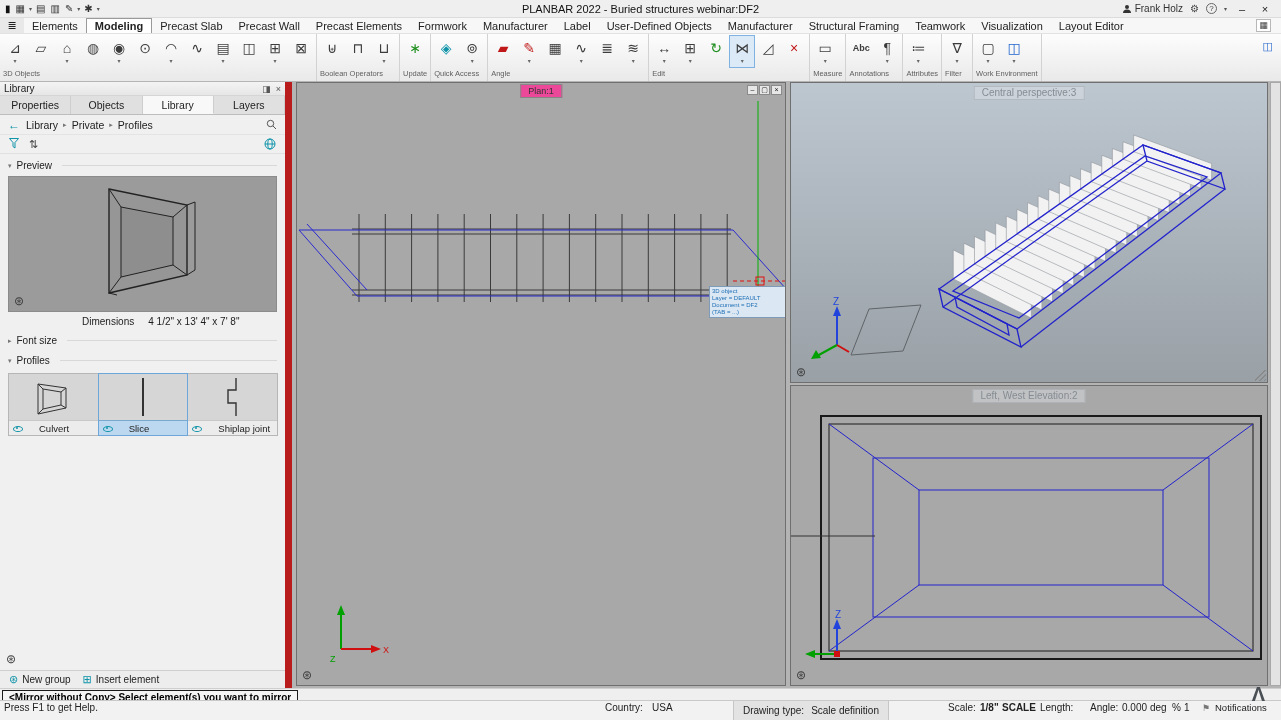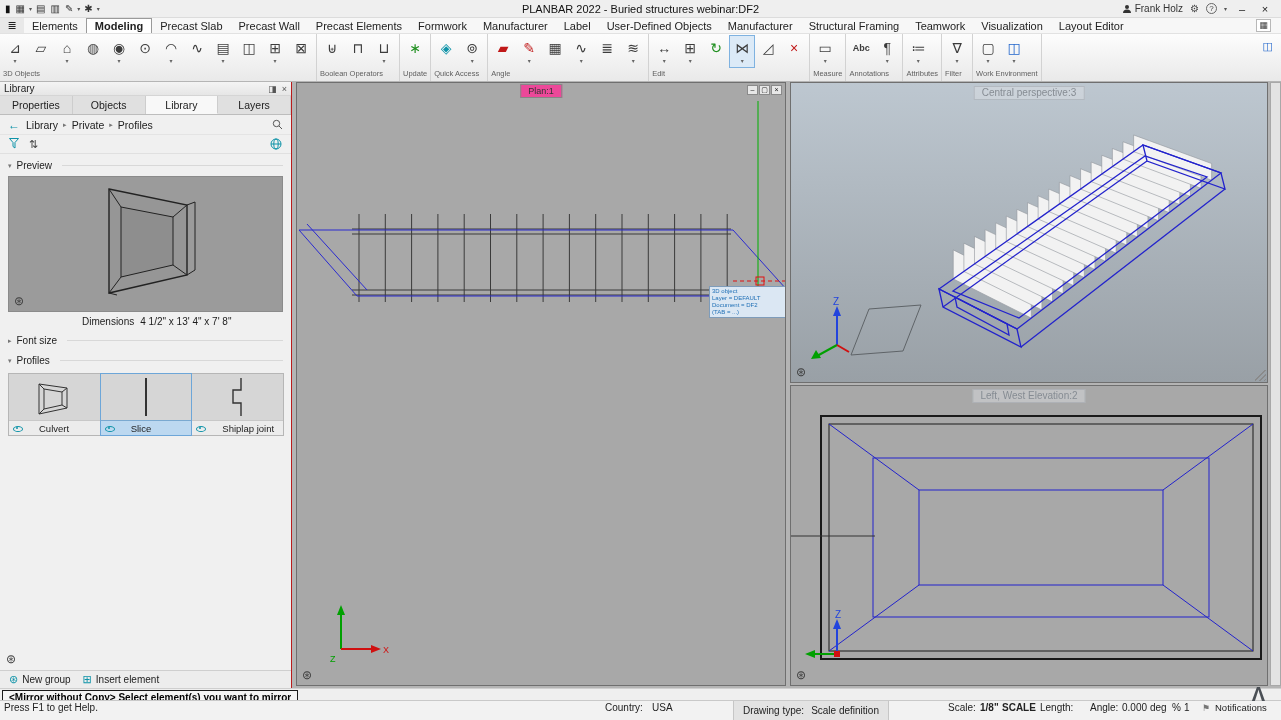--- a/index.html
+++ b/index.html
@@ -35,40 +35,40 @@
   .tglyph{font-size:14px;line-height:20px;}
   .tglyph.small{font-size:9px;font-weight:bold;}
   .tcaret{font-size:6px;line-height:7px;color:#666;}
   .tcap{font-size:7.5px;color:#5f5f5f;text-align:left;padding:0 1px 2px;white-space:nowrap;}
   .toolbar-extra{position:absolute;right:8px;top:40px;font-size:11px;color:#2266cc;}
 
   
   .main{position:absolute;top:82px;left:0;width:1281px;height:606px;background:#8c8c8c;}
 
   
-  .library{position:absolute;left:0;top:0;width:292px;height:606px;background:#f0f0f0;border-right:1px solid #b91c1c;display:flex;flex-direction:column;}
+  .library{position:absolute;left:0;top:0;width:292px;height:606px;background:#f0f0f0;border-right:7px solid #b91c1c;display:flex;flex-direction:column;}
   .lib-titlebar{height:14px;background:linear-gradient(#f4f4f4,#e6e6e6);border-bottom:1px solid #d5d5d5;display:flex;align-items:center;font-size:10px;color:#222;padding:0 4px;}
   .lib-hdr-ics{margin-left:auto;display:flex;gap:5px;font-size:9px;color:#555;}
   .lib-tabs{display:flex;height:19px;background:#e2e2e2;border-bottom:1px solid #bdbdbd;}
   .ltab{flex:1;text-align:center;font-size:10.5px;line-height:18px;color:#222;border-right:1px solid #cdcdcd;background:#e0e0e0;}
   .ltab.active{background:#f8f8f8;border-bottom:1px solid #f8f8f8;}
   .lib-crumb{height:20px;display:flex;align-items:center;gap:6px;padding:0 8px;font-size:10.5px;border-bottom:1px solid #e4e4e4;}
   .crumb-back{color:#0e93a8;font-size:12px;font-weight:bold;}
   .crumbs{display:flex;align-items:center;gap:5px;}
   .crumb{color:#222;}
   .crumb-sep{font-size:7px;color:#777;}
   .crumb-search{margin-left:auto;display:flex;}
   .lib-filterrow{height:19px;display:flex;align-items:center;gap:10px;padding:0 9px;border-bottom:1px solid #e0e0e0;}
   .sort-ic{font-size:11px;color:#444;}
   .globe-ic{margin-left:auto;display:flex;}
   .lib-section{display:flex;align-items:center;gap:5px;padding:6px 8px 3px;font-size:10px;color:#222;}
   .lib-section .chev{font-size:7px;color:#777;}
   .lib-section .rule{flex:1;height:1px;background:#d8d8d8;margin-left:5px;}
   .preview-box{margin:2px 8px 0;height:136px;background:#9b9b9b;border:1px solid #8b8b8b;position:relative;}
-  .dim-row{display:flex;gap:6px;padding:4px 0 2px 82px;font-size:10px;color:#1c1c1c;}
+  .dim-row{display:flex;gap:14px;padding:4px 0 2px 82px;font-size:10px;color:#1c1c1c;}
   .profiles-grid{margin:4px 8px 0;display:grid;grid-template-columns:repeat(3,1fr);}
   .pitem{border:1px solid #b6b6b6;margin-right:-1px;background:#d6d6d6;}
   .pitem.selected{border-color:#6da6d8;z-index:1;}
   .pthumb{height:46px;display:flex;align-items:center;justify-content:center;}
   .plabel{display:flex;align-items:center;gap:16px;height:15px;padding-left:4px;font-size:9.5px;color:#1c1c1c;background:#ececec;border-top:1px solid #c8c8c8;}
   .pitem.selected .plabel{background:#bcd8f0;border-top:1px solid #7aa9d0;}
   .eye{width:10px;height:9px;display:inline-block;position:relative;flex:none;}
   .eye::before{content:"";position:absolute;left:0;top:2px;width:8px;height:4px;border:1px solid #0e93a8;border-radius:50%;}
   .eye::after{content:"";position:absolute;left:3px;top:3.5px;width:2px;height:2px;background:#0e93a8;border-radius:50%;}
   .lib-compass{position:absolute;left:6px;bottom:22px;font-size:12px;color:#3f3f3f;}

